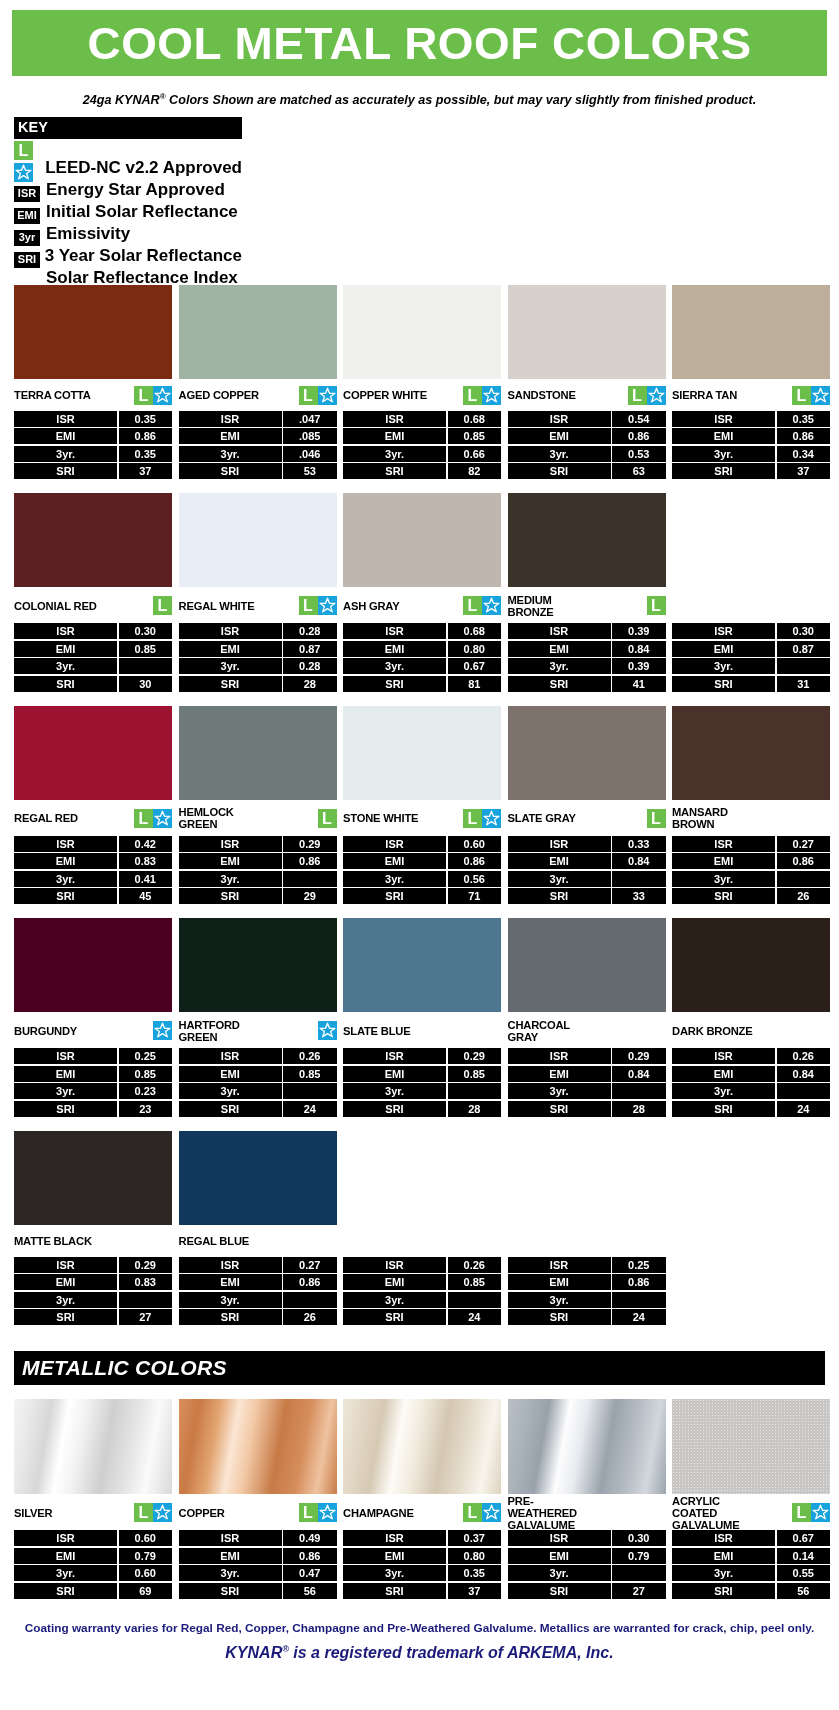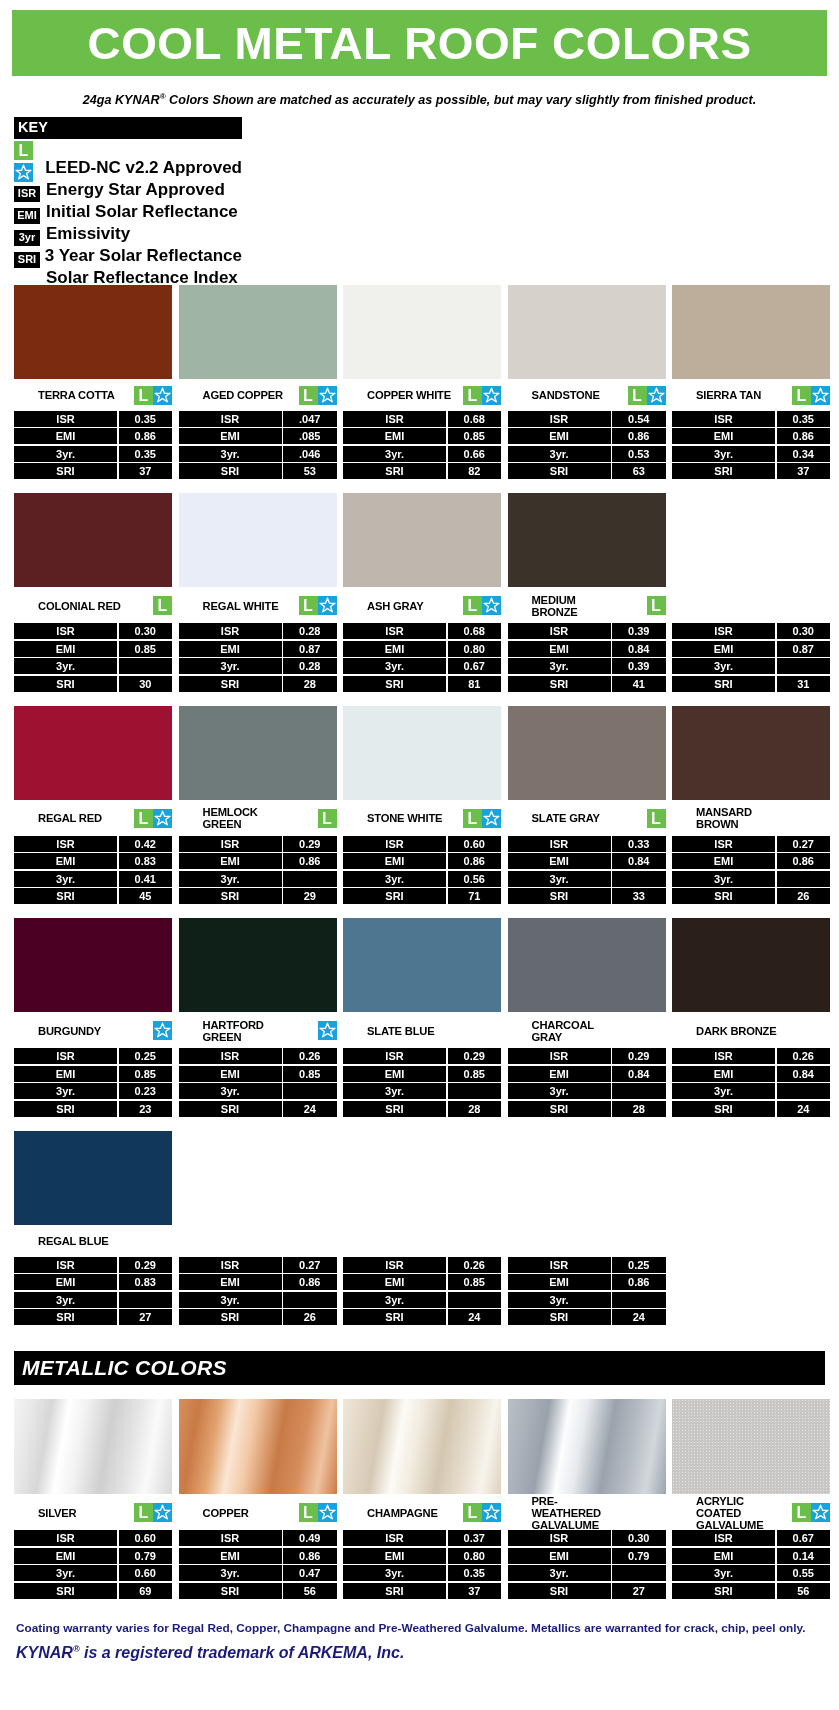--- a/index.html
+++ b/index.html
@@ -113,21 +113,20 @@
     height: 30px;
     padding-top: 3px;
   }
   .cname {
     font-weight: bold;
     font-size: 11.2px;
     line-height: 12px;
     letter-spacing: -0.2px;
     color:#000;
     white-space: pre-line;
-    margin-left: 24px;
   }
   .badges { display:flex; flex-shrink:0; }
 
   
   .dtable { margin-top: 2px; }
   .drow { display:flex; gap:6.5px; margin-bottom: 1.5px; }
   .dpair { width:158px; display:flex; gap:1.5px; }
   .dlab, .dval {
     background:#000;
     color:#fff;
@@ -180,21 +179,21 @@
     content:"";
     position:absolute; inset:0;
     background-image:
       radial-gradient(rgba(255,255,255,.55) 0.6px, transparent 0.7px),
       radial-gradient(rgba(150,148,146,.45) 0.6px, transparent 0.7px);
     background-size: 3px 3px, 4px 4px;
     background-position: 0 0, 2px 1px;
   }
 
   
-  .footer { margin: 22px 8px 10px 8px; }
+  .footer { margin: 22px 8px 10px 8px; text-align:center; }
   .footer-line1 {
     color:#1b1b7a;
     font-weight:bold;
     font-size: 11.8px;
     line-height:1.3;
   }
   .footer-line2 {
     color:#1b1b7a;
     font-weight:bold;
     font-style:italic;
@@ -864,20 +863,27 @@
                 <span class="dlab">SRI</span>
                 <span class="dval">24</span>
               </div>
             </div>
           </div>
         </div>
       </div>
       <div style="margin-bottom: 14px;">
         <div>
           <div class="swatch-row">
+            <div class="cell">
+              <div class="swatch " style="background:#2c2724;"></div>
+              <div class="namebar" style="height:30px">
+                <span class="cname">MATTE BLACK</span>
+                <span class="badges"></span>
+              </div>
+            </div>
             <div class="cell">
               <div class="swatch " style="background:#11375b;"></div>
               <div class="namebar" style="height:30px">
                 <span class="cname">REGAL BLUE</span>
                 <span class="badges"></span>
               </div>
             </div>
           </div>
           <div class="dtable">
             <div class="drow">

